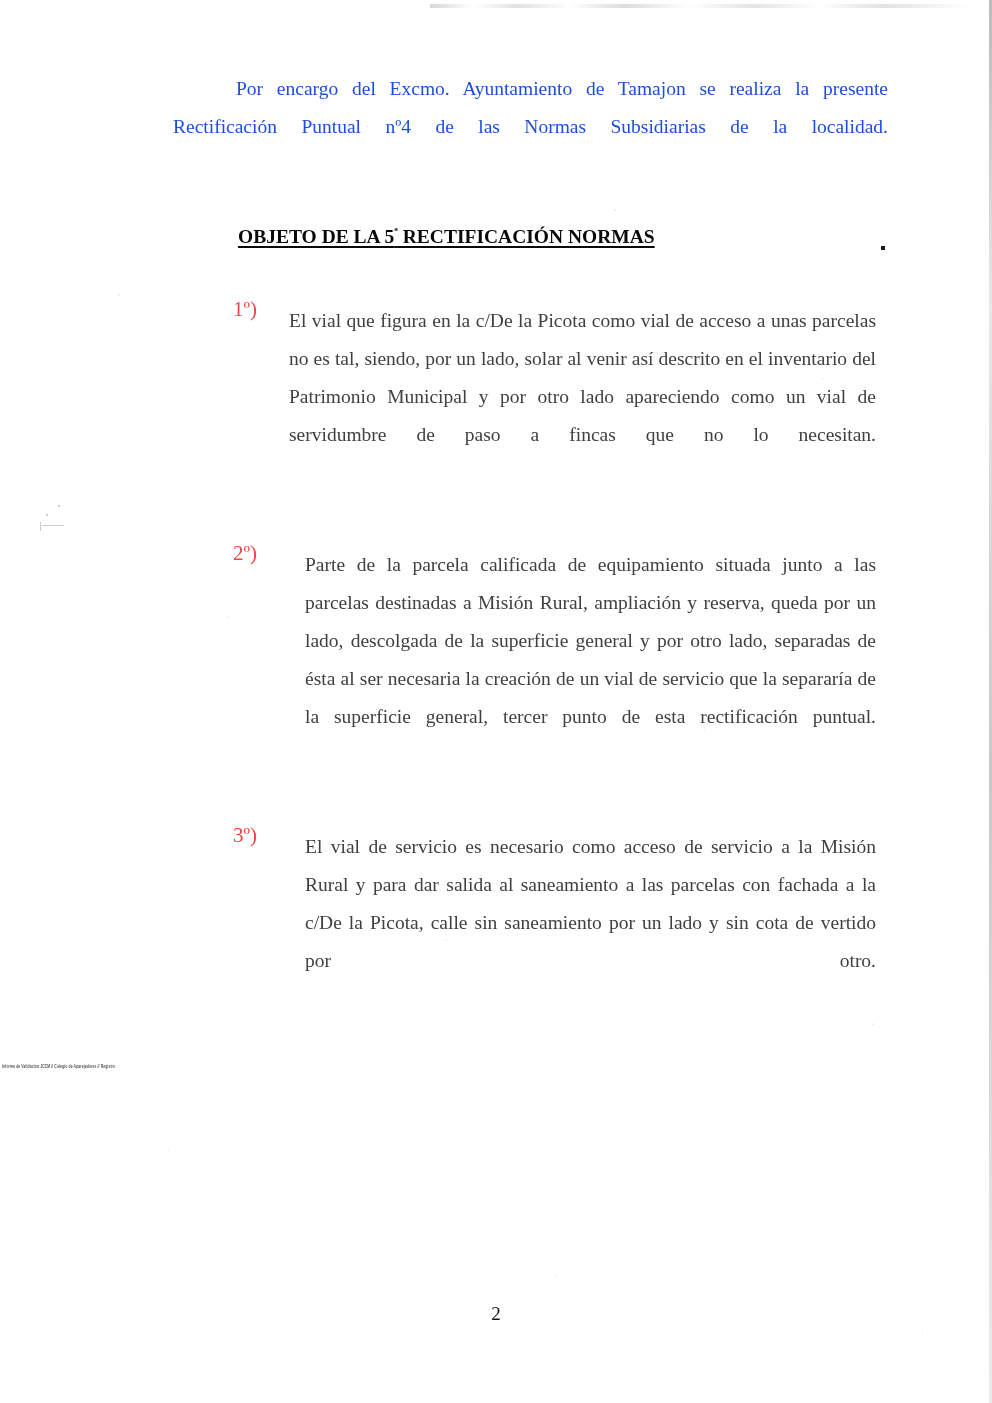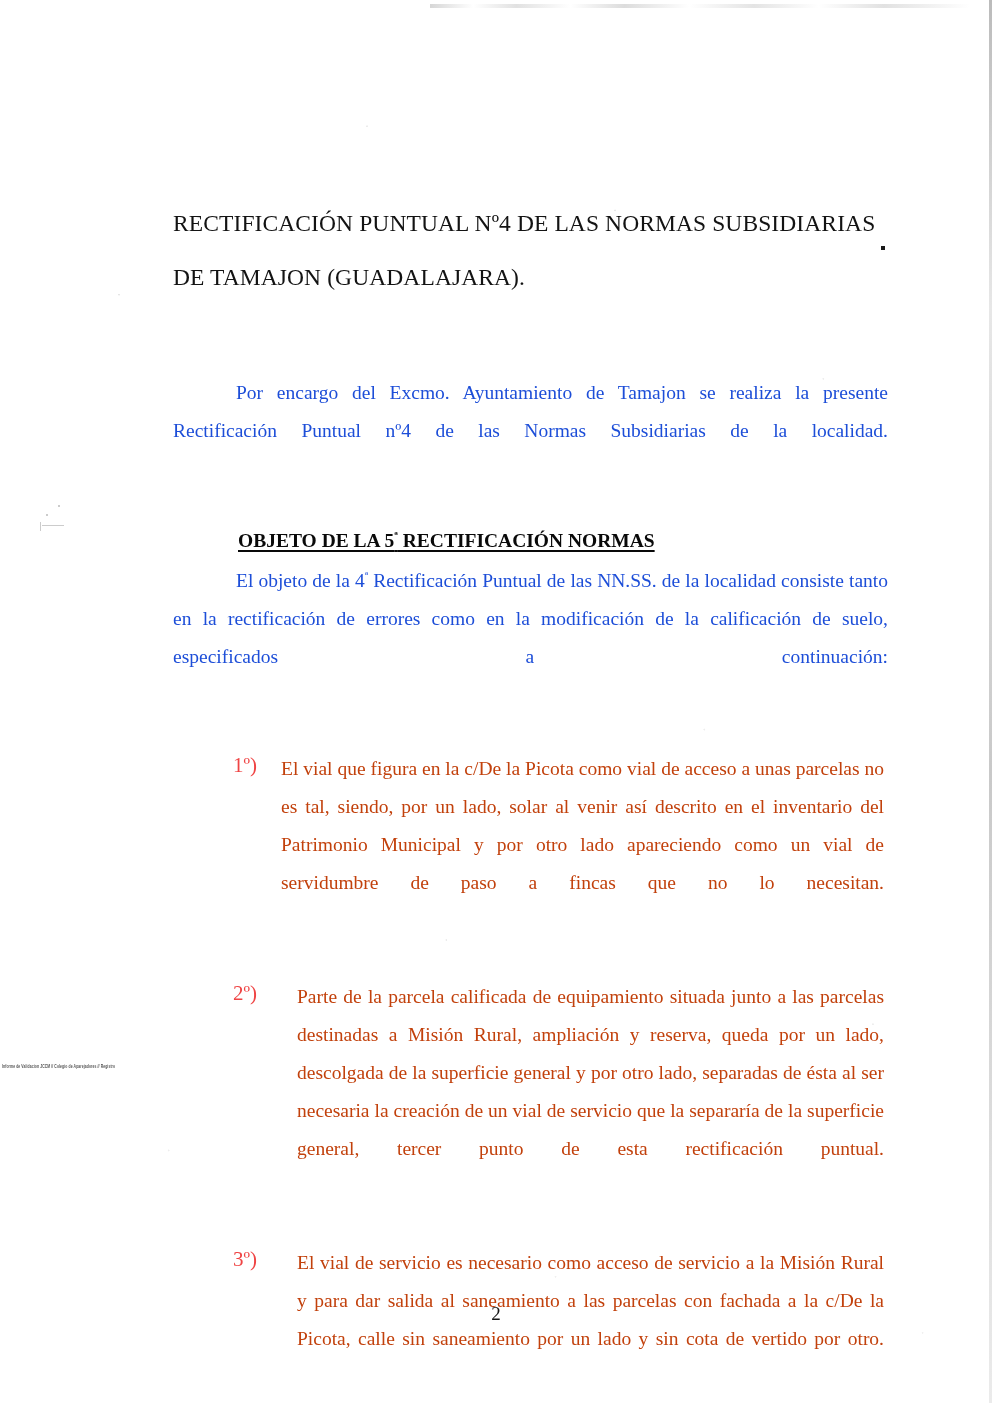--- a/index.html
+++ b/index.html
@@ -141,26 +141,26 @@
   .item-marker {
     flex: 0 0 44px;
     font-size: 21px;
     line-height: 38px;
     color: #ef4444;
     white-space: nowrap;
   }
   .item-body { flex: 1 1 auto; }
 
   .item-para {
-    margin: 4px;
+    margin: 12px;
     font-size: 19.5px;
     line-height: 38px;
     text-align: justify;
     text-justify: inter-word;
-    color: #c2410c;
+    color: #404040;
   }
   .item-para + .item-para { margin-top: 0; }
 
   
   .item-para::after,
   .para::after {
     content: "";
     display: inline-block;
     width: 100%;
   }
@@ -228,35 +228,33 @@
     <i class="mm1"></i>
       <i class="mm2"></i>
       <i class="mm3"></i>
       <i class="mm4"></i>
   </div>
 
   <div class="margin-stamp">Informe de Validacion JCCM // Colegio de Aparejadores // Registro</div>
 
   <div class="content">
 
-    <h1 class="doc-title">RECTIFICACIÓN PUNTUAL Nº4 DE LAS NORMAS SUBSIDIARIAS DE TAMAJON (GUADALAJARA).</h1>
 
     <div class="spacer-intro"></div>
 
     <p class="para indent">Por encargo del Excmo. Ayuntamiento de Tamajon se realiza la presente Rectificación Puntual nº4 de las Normas Subsidiarias de la localidad.</p>
 
     <div class="spacer-heading"></div>
 
     <h2 class="section-heading">
       <span class="ul"><span>OBJETO DE LA 5</span><sup class="ord">ª</sup><span> RECTIFICACIÓN NORMAS</span></span>
     </h2>
 
     <div class="spacer-objeto"></div>
 
-    <p class="para indent"><span>El objeto de la 4</span><sup class="ord">ª</sup><span> Rectificación Puntual de las NN.SS. de la localidad consiste tanto en la rectificación de errores como en la modificación de la calificación de suelo, especificados a continuación:</span></p>
 
     <div class="spacer-list"></div>
 
     <ol class="list">
 
       <li class="list-item">
         <span class="item-marker">1º)</span>
         <div class="item-body">
           <p class="item-para">El vial que figura en la c/De la Picota como vial de acceso a unas parcelas no es tal, siendo, por un lado, solar al venir así descrito en el inventario del Patrimonio Municipal y por otro lado apareciendo como un vial de servidumbre de paso a fincas que no lo necesitan.</p>
         </div>

